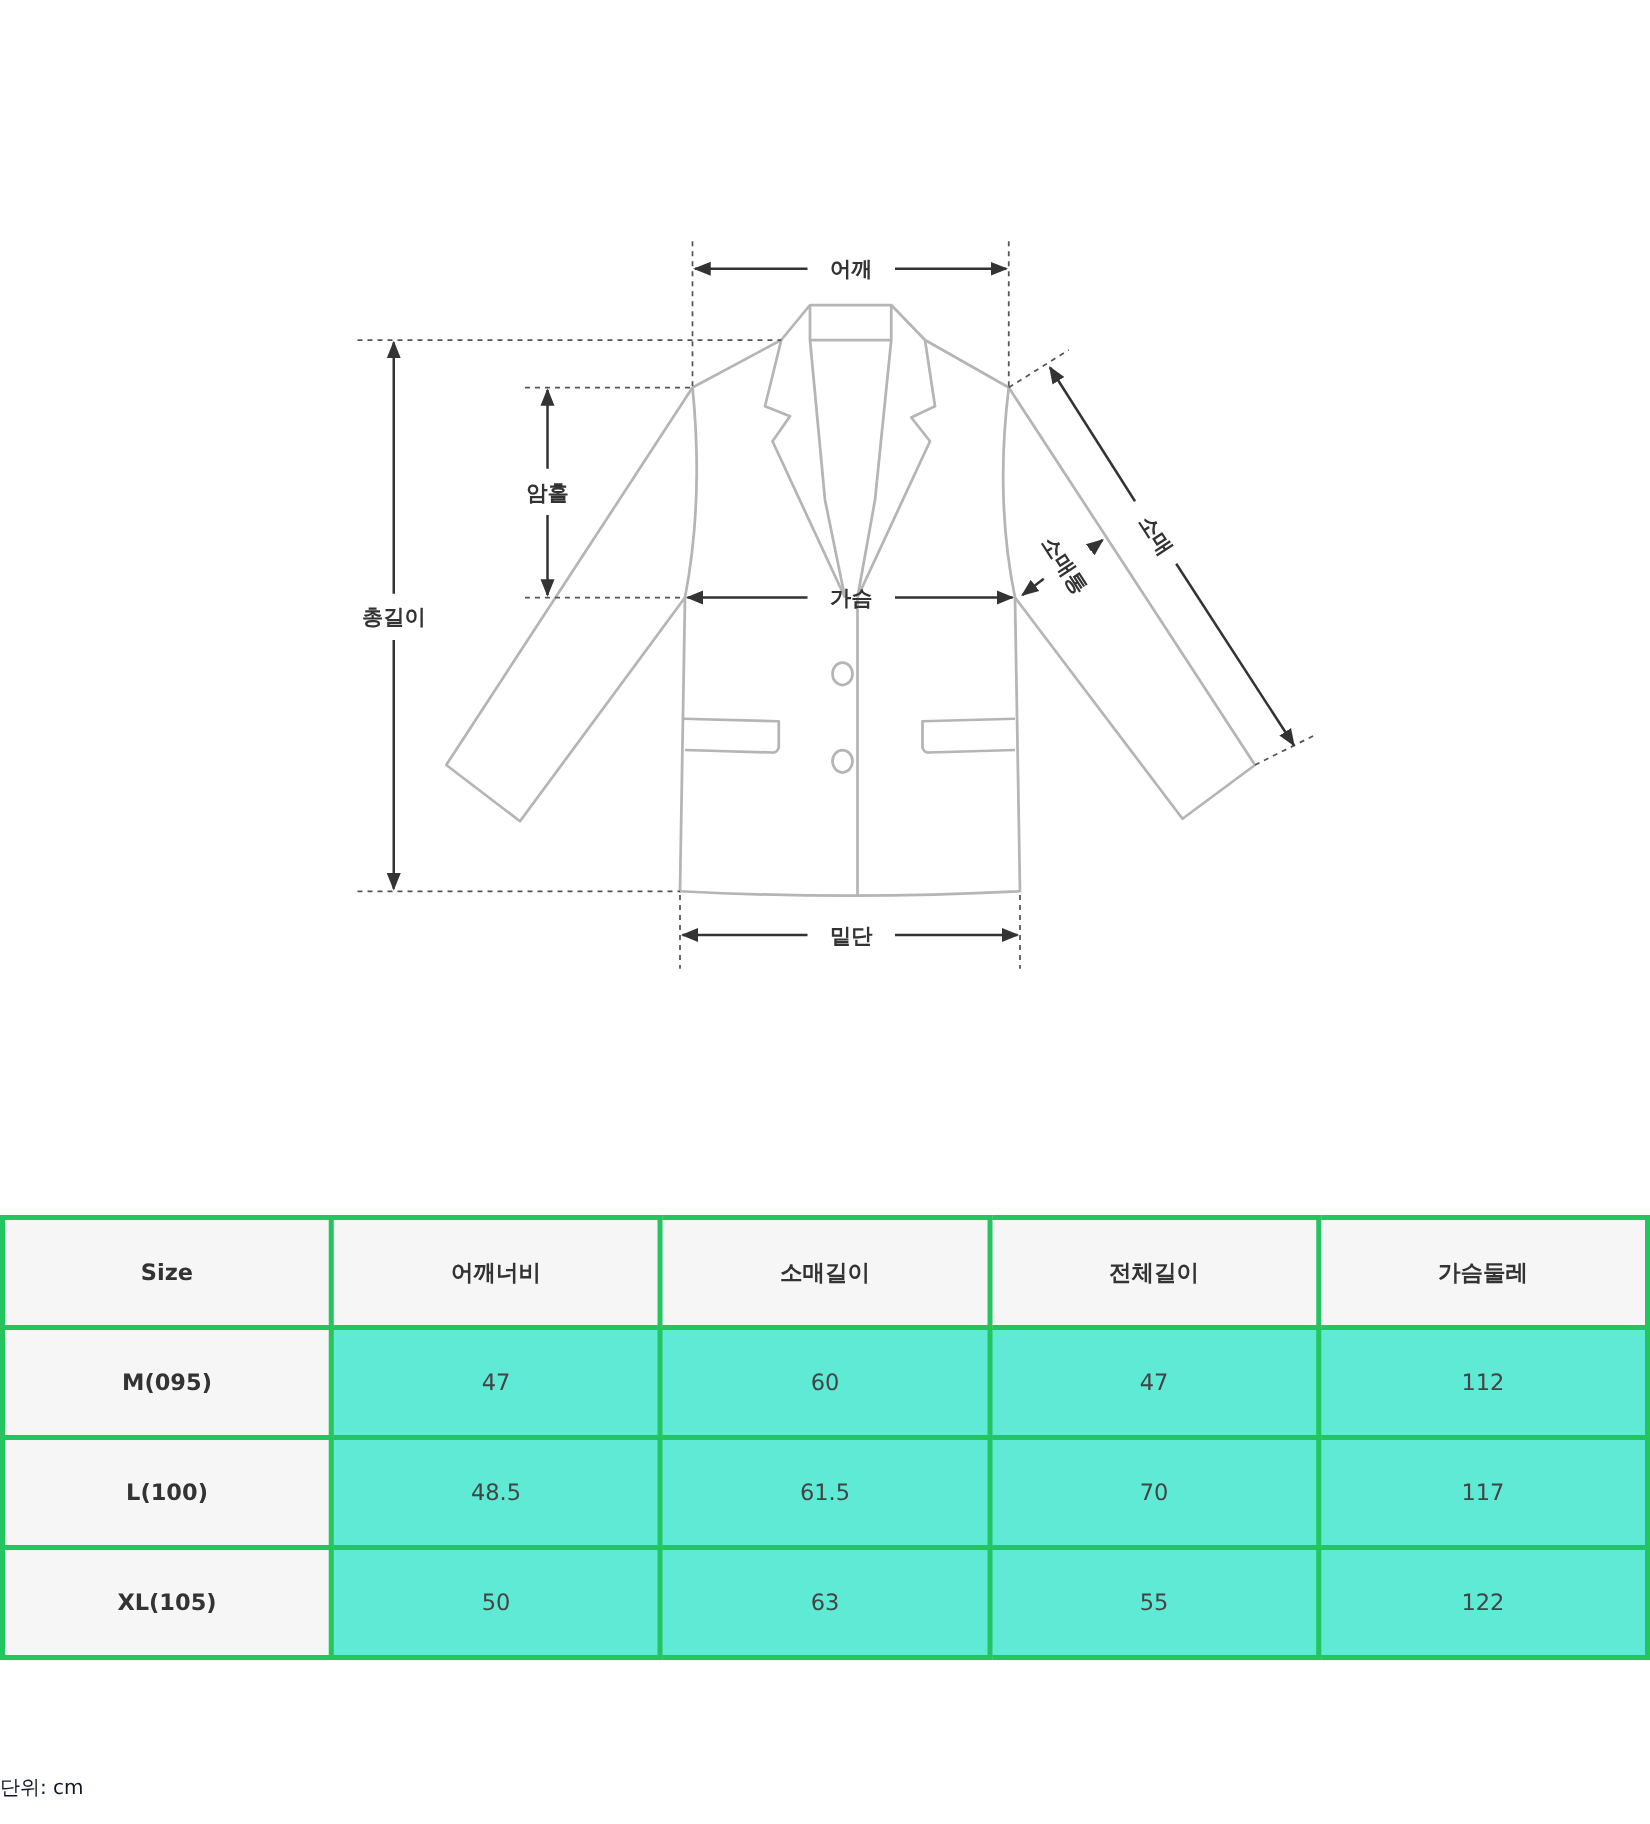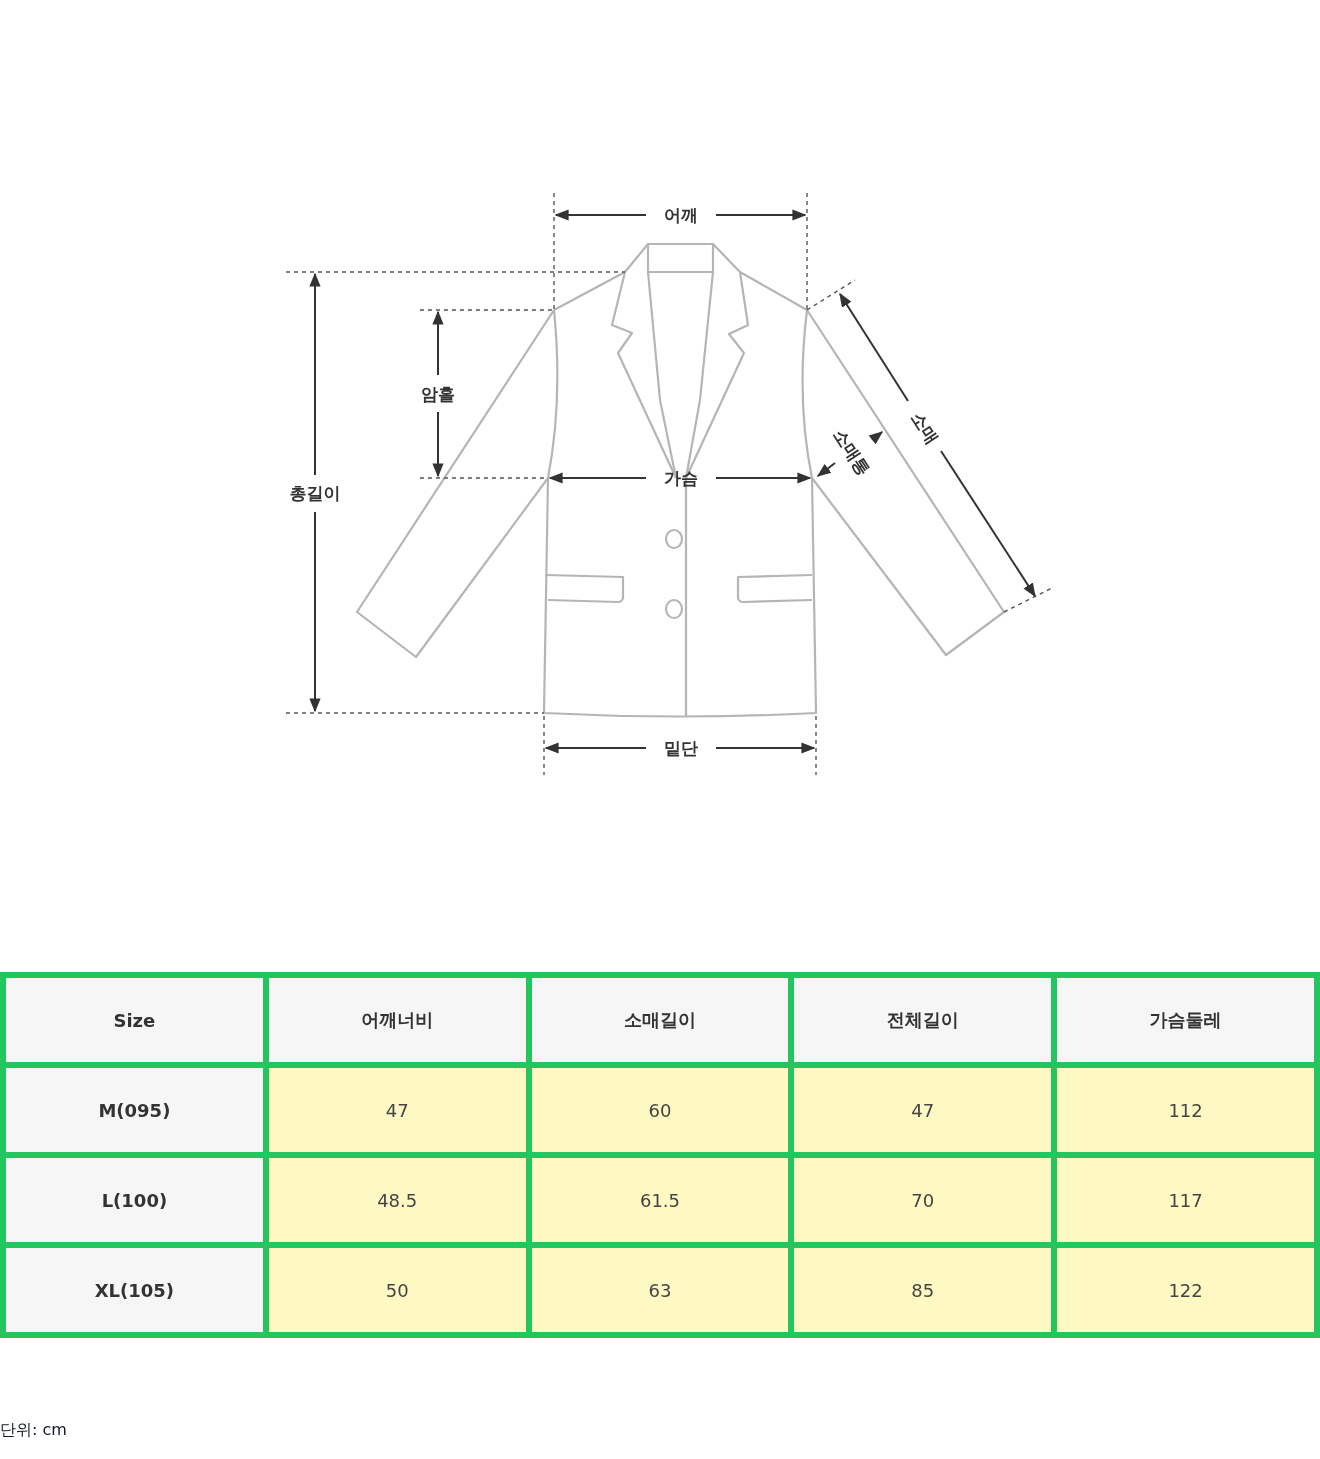--- a/index.html
+++ b/index.html
@@ -2,25 +2,25 @@
 <html><head>
 <meta charset="utf-8">
 <style>
   html, body { margin:0; padding:0; background:#fff; }
   body { width:1320px; height:1459px; position:relative; overflow:hidden;
          font-family:"DejaVu Sans", sans-serif; color:#333; }
   #diagram { position:absolute; left:0; top:0; width:1320px; height:900px; }
   .dlabel { font-family:"DejaVu Sans", sans-serif; font-size:17px; font-weight:bold; fill:#333; }
   #size-table { position:absolute; left:0; top:972px; width:1320px;
                 border-collapse:collapse; table-layout:fixed; }
-  #size-table th, #size-table td { border:6px solid #22c55e; height:84px;
+  #size-table th, #size-table td { border:4px solid #22c55e; height:84px;
                 text-align:center; font-size:18px; padding:0; }
   #size-table th { background:#f6f6f6; font-weight:bold; color:#333; }
   #size-table td.size-col { background:#f6f6f6; font-weight:bold; color:#333;margin-left:32px; }
-  #size-table td { color:#444; background:#fef9c3; }
+  #size-table td { color:#444; background:#5eead4; }
   #unit-note { position:absolute; left:0; top:1420px; font-size:16px; color:#0f172a; }
 </style>
 </head>
 <body>
 
 <svg id="diagram" viewBox="0 0 1320 900" xmlns="http://www.w3.org/2000/svg">
   <defs>
     <marker id="ah" viewBox="0 0 10 10" refX="9" refY="5" markerWidth="7" markerHeight="7" orient="auto-start-reverse">
       <path d="M0,1 L10,5 L0,9 z" fill="#333"></path>
     </marker>
@@ -115,19 +115,19 @@
       <td class="size-col">L(100)</td>
       <td>48.5</td>
       <td>61.5</td>
       <td>70</td>
       <td>117</td>
     </tr>
     <tr>
       <td class="size-col">XL(105)</td>
       <td>50</td>
       <td>63</td>
-      <td>85</td>
+      <td>55</td>
       <td>122</td>
     </tr>
   </tbody>
 </table>
 
 <div id="unit-note">단위: cm</div>
 
 </body></html>

